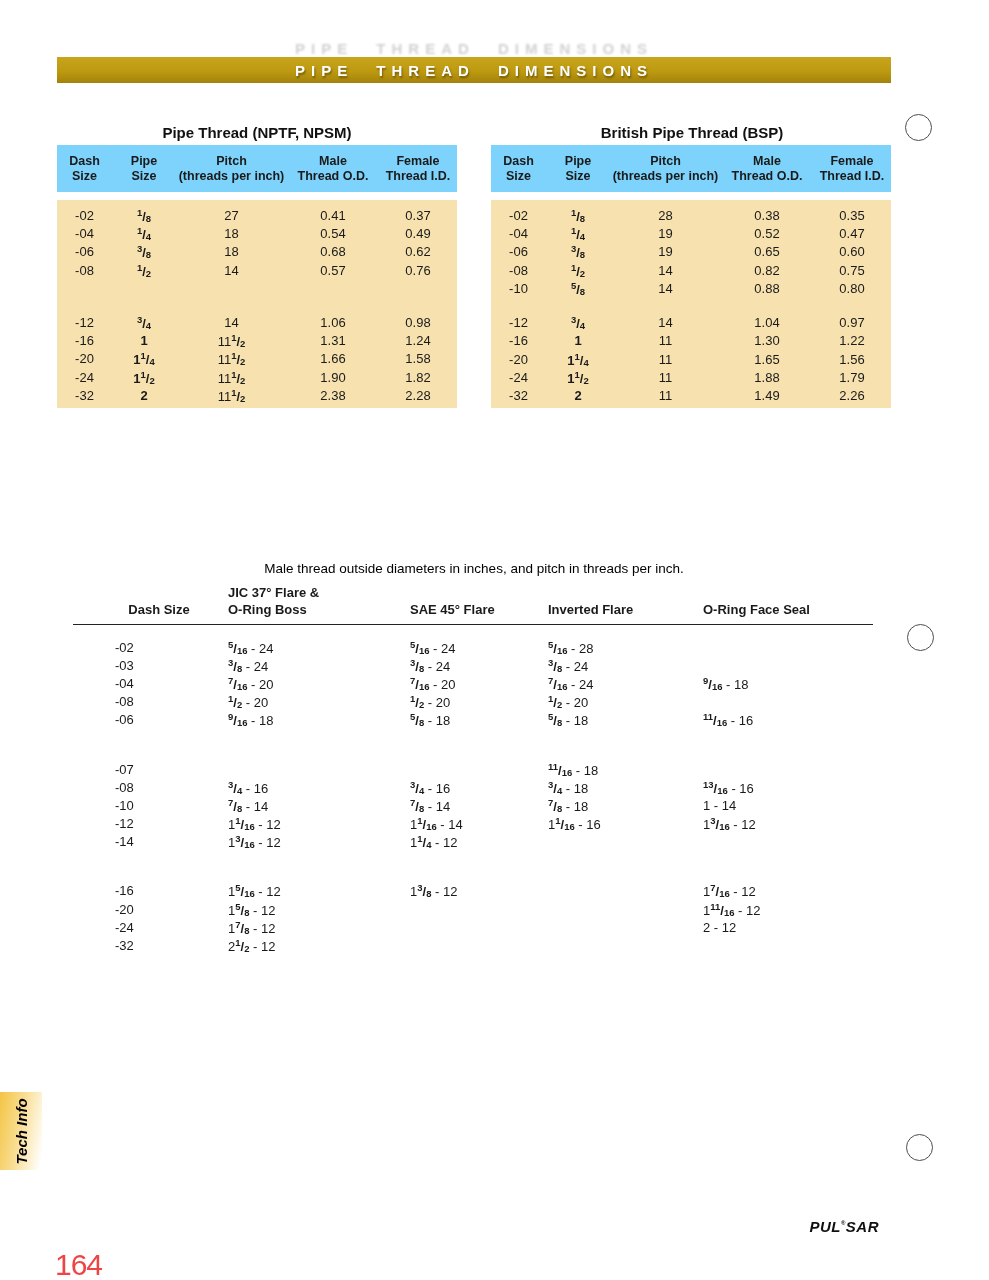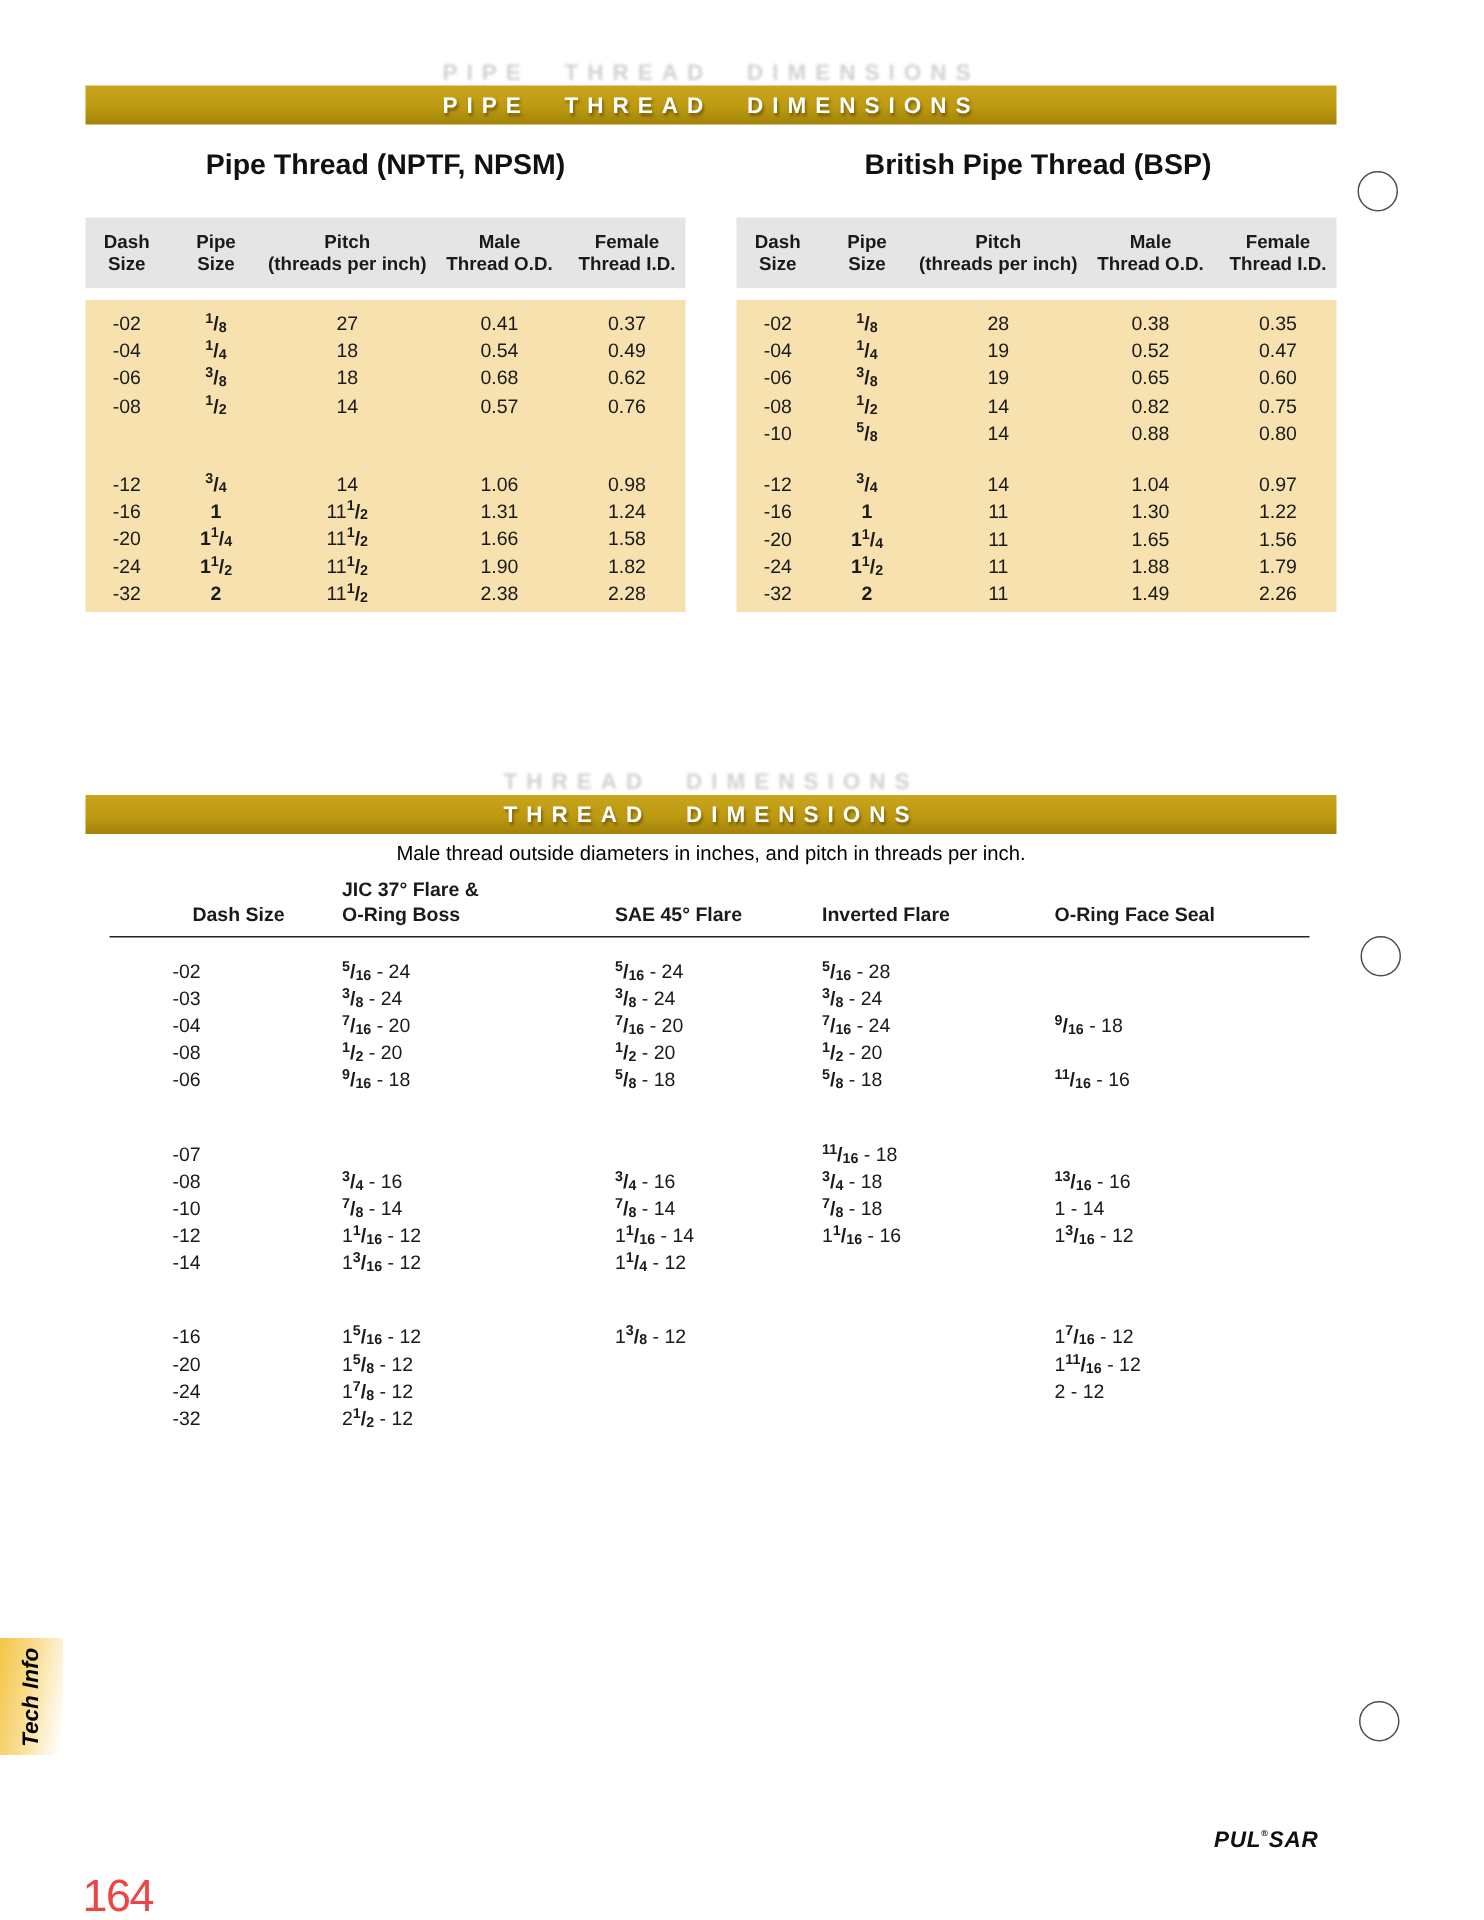--- a/index.html
+++ b/index.html
@@ -11,27 +11,27 @@
           background:linear-gradient(180deg,#c9a41e 0%,#bd9a10 55%,#a3820a 100%);
           display:flex;align-items:center;justify-content:center;}
   .banner .label{color:#fff;font-weight:bold;font-size:15px;letter-spacing:6px;word-spacing:13px;
                  text-shadow:1px 2px 2px rgba(70,50,0,.55);white-space:nowrap;}
   .banner .ghost{position:absolute;top:-17px;left:0;right:0;text-align:center;color:#c2c2c2;
                  font-weight:bold;font-size:15px;letter-spacing:6px;word-spacing:13px;
                  filter:blur(1px);opacity:.75;white-space:nowrap;pointer-events:none;}
   #banner1{top:57px;justify-content:center;} #banner2{top:530px;}
 
   
-  .tbl-title{position:absolute;top:100px;width:400px;text-align:center;
-             font-weight:bold;font-size:19px;color:#111;}
+  .tbl-title{position:absolute;top:124px;width:400px;text-align:center;
+             font-weight:bold;font-size:15px;color:#111;}
   #title-nptf{left:57px;} #title-bsp{left:492px;}
 
   .pipe-table{position:absolute;top:145px;width:400px;}
   #pipe-left{left:57px;} #pipe-right{left:491px;}
-  .pipe-head{height:47px;background:#e5e5e5;display:grid;
+  .pipe-head{height:47px;background:#7dd3fc;display:grid;
              grid-template-columns:55px 64px 111px 92px 78px;
              align-items:center;text-align:center;
              font-weight:bold;font-size:12.5px;line-height:15px;}
   .pipe-body{margin-top:8px;background:#F7E2AF;height:208px;box-sizing:border-box;padding-top:6px;}
   .pipe-row{display:grid;grid-template-columns:55px 64px 111px 92px 78px;
             height:18.3px;align-items:center;text-align:center;font-size:13px;}
   .pipe-row .c1{font-weight:bold;}
   .pipe-table.left  .pipe-group + .pipe-group{margin-top:34px;}
   .pipe-table.right .pipe-group + .pipe-group{margin-top:16px;}
 
@@ -276,24 +276,20 @@
             <div class="p-cell c0">-32</div>
             <div class="p-cell c1">2</div>
             <div class="p-cell c2">11</div>
             <div class="p-cell c3">1.49</div>
             <div class="p-cell c4">2.26</div>
           </div>
         </div>
       </div>
   </div>
 
-  <div class="banner" id="banner2">
-    <span class="ghost">THREAD DIMENSIONS</span>
-    <span class="label">THREAD DIMENSIONS</span>
-  </div>
   <div class="subtitle">Male thread outside diameters in inches, and pitch in threads per inch.</div>
 
   <div class="main-table">
     <div class="main-head" id="main-head">
         <div class="mh-cell first">
           <div></div>
           <div>Dash Size</div>
         </div>
         <div class="mh-cell">
           <div>JIC 37° Flare &amp;</div>

